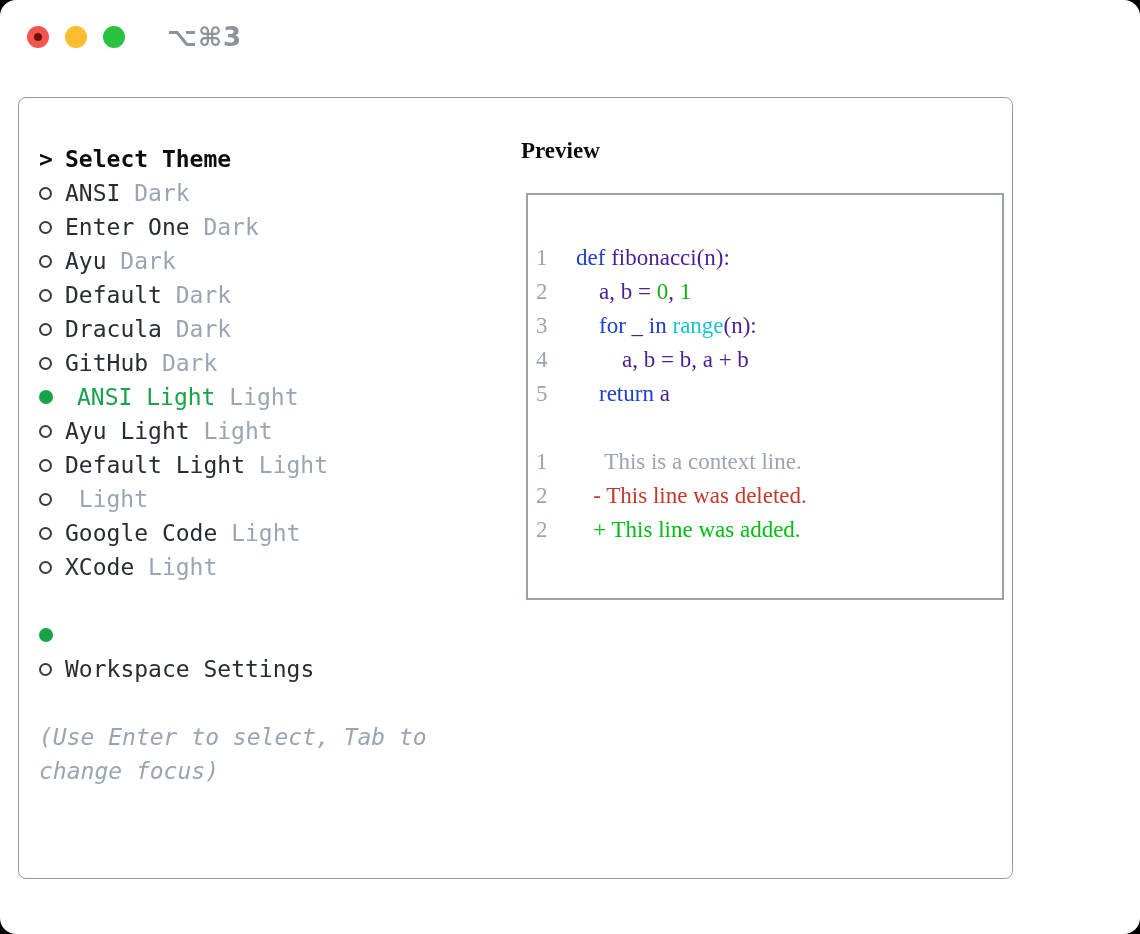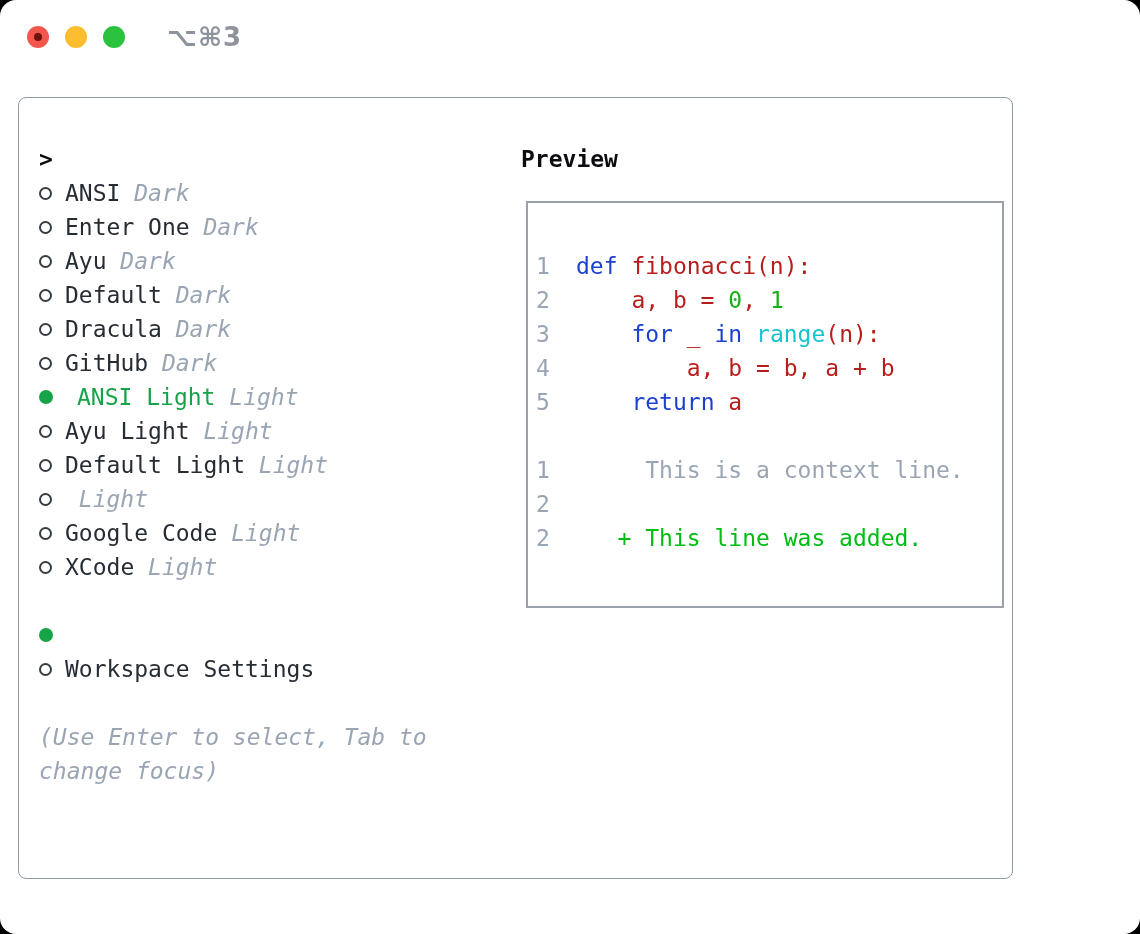--- a/index.html
+++ b/index.html
@@ -59,39 +59,39 @@
   .title-text { font-weight: bold; color: #0a0c10; }
   .dot {
     width: 13px; height: 13px; border-radius: 50%;
     border: 2px solid #363c44; box-sizing: border-box;
   }
   .dot.on {
     width: 14px; height: 14px;
     border: none; background: var(--selected-green, #17a449);
   }
   .theme-name.sel { color: var(--selected-green, #17a449); margin-left: 12px; }
-  .variant { color: var(--muted-gray, #9aa5b4); margin-left: 13.8px; font-style: italic; }
+  .variant { color: var(--muted-gray, #9aa5b4); margin-left: 13.8px; }
   .apply-header { color: #14181c; }
   .option-label.sel { color: var(--selected-green, #17a449); }
   .hint { color: var(--muted-gray, #9aa5b4); font-style: italic; }
   
-  .right-col { position: absolute; left: 502px; top: 44px; }
+  .right-col { position: absolute; left: 502px; top: 36px; font-family: Liberation Serif, serif; }
   .preview-title { font-size: 23px; font-weight: bold; color: #0a0c10; height: 34px; display: flex; align-items: center; }
   .preview-box {
     margin-top: 25px; margin-left: 5px;
     width: 478px; height: 407px;
     border: 2px solid #99a1ab;
     box-sizing: border-box;
     padding: 46px 8px 0 8px;
     overflow: hidden;
   }
   .code-line { display: flex; height: 34px; font-size: 23px; align-items: center; }
   .gutter { width: 40px; flex: none; color: var(--muted-gray, #9aa5b4); white-space: pre; }
   .tok { white-space: pre; }
-  .tok.plain   { color: #b91c1c; }
+  .tok.plain   { color: #4c1d95; }
   .tok.kw      { color: var(--keyword-blue, #1c40cf); }
   .tok.builtin { color: var(--builtin-cyan, #17c3cd); }
   .tok.num     { color: var(--number-green, #12b212); }
   .tok.context { color: var(--muted-gray, #9aa5b4); }
   .tok.deleted { color: var(--deleted-red, #c13a2a); }
   .tok.added   { color: var(--added-green, #00bd13); }
 </style>
 </head>
 <body>
 
@@ -104,20 +104,21 @@
     <span class="light light-min"></span>
     <span class="light light-max"></span>
     <span class="shortcut">⌥⌘3</span>
   </div>
 
   <div class="panel">
 
     <div class="left-col">
       <div class="row">
         <span class="marker"><span class="chevron">&gt;</span></span>
+        <span class="title-text">Select Theme</span>
       </div>
 
       <div id="theme-list">
           <div class="row"><span class="marker"><span class="dot"></span></span><span class="theme-name">ANSI</span><span class="variant">Dark</span></div>
           <div class="row"><span class="marker"><span class="dot"></span></span><span class="theme-name">Enter One</span><span class="variant">Dark</span></div>
           <div class="row"><span class="marker"><span class="dot"></span></span><span class="theme-name">Ayu</span><span class="variant">Dark</span></div>
           <div class="row"><span class="marker"><span class="dot"></span></span><span class="theme-name">Default</span><span class="variant">Dark</span></div>
           <div class="row"><span class="marker"><span class="dot"></span></span><span class="theme-name">Dracula</span><span class="variant">Dark</span></div>
           <div class="row"><span class="marker"><span class="dot"></span></span><span class="theme-name">GitHub</span><span class="variant">Dark</span></div>
           <div class="row"><span class="marker"><span class="dot on"></span></span><span class="theme-name sel">ANSI Light</span><span class="variant">Light</span></div>
@@ -179,20 +180,21 @@
           </div>
           <div class="code-line">
             <span class="gutter"></span>
           </div>
           <div class="code-line">
             <span class="gutter">1</span>
             <span class="tok context">     This is a context line.</span>
           </div>
           <div class="code-line">
             <span class="gutter">2</span>
+            <span class="tok deleted">   - This line was deleted.</span>
           </div>
           <div class="code-line">
             <span class="gutter">2</span>
             <span class="tok added">   + This line was added.</span>
           </div>
         </div>
     </div>
 
   </div>
 </div>

